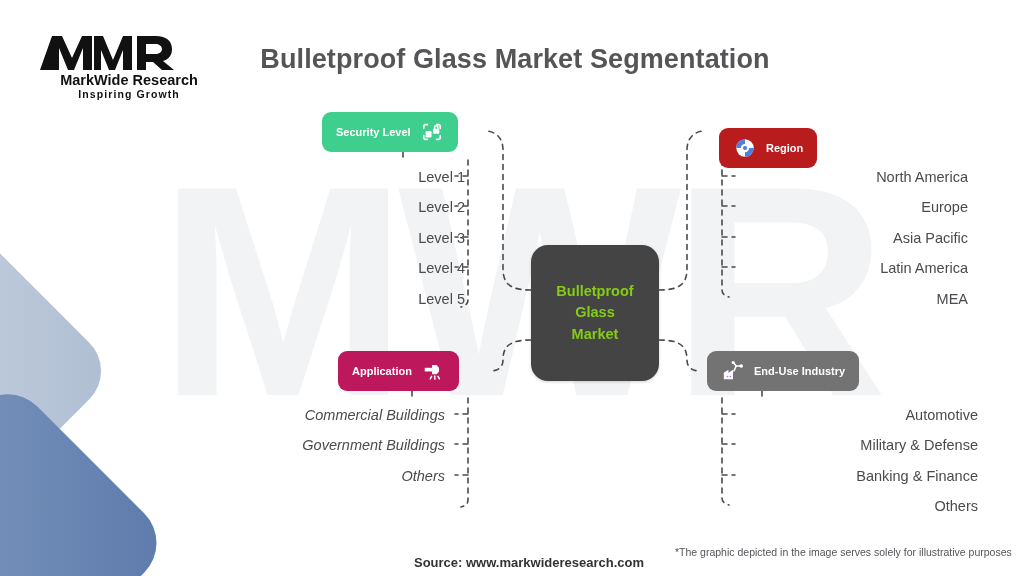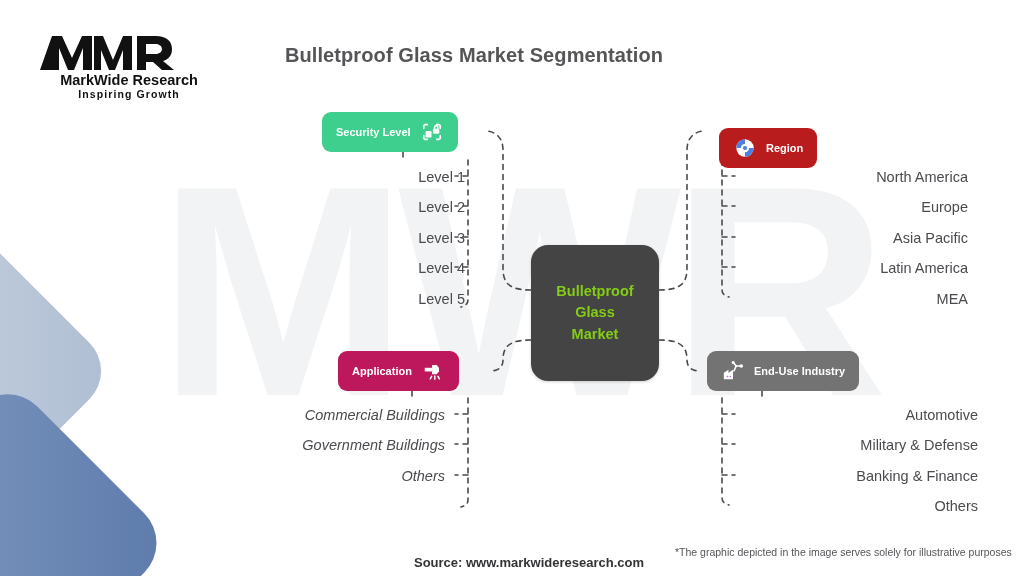--- a/index.html
+++ b/index.html
@@ -48,25 +48,26 @@
     z-index: 5;
   }
 
   
   .title {
     position: absolute;
     left: 0;
     top: 44px;
     width: 948px;
     text-align: center;
-    font-size: 20px;
+    font-size: 27px;
     font-weight: bold;
     color: #555558;
     letter-spacing: .1px;
     z-index: 4;
+    padding-left: 41px;
   }
 
   
   .connectors {
     position: absolute;
     left: 0;
     top: 0;
     width: 1024px;
     height: 576px;
     z-index: 1;

